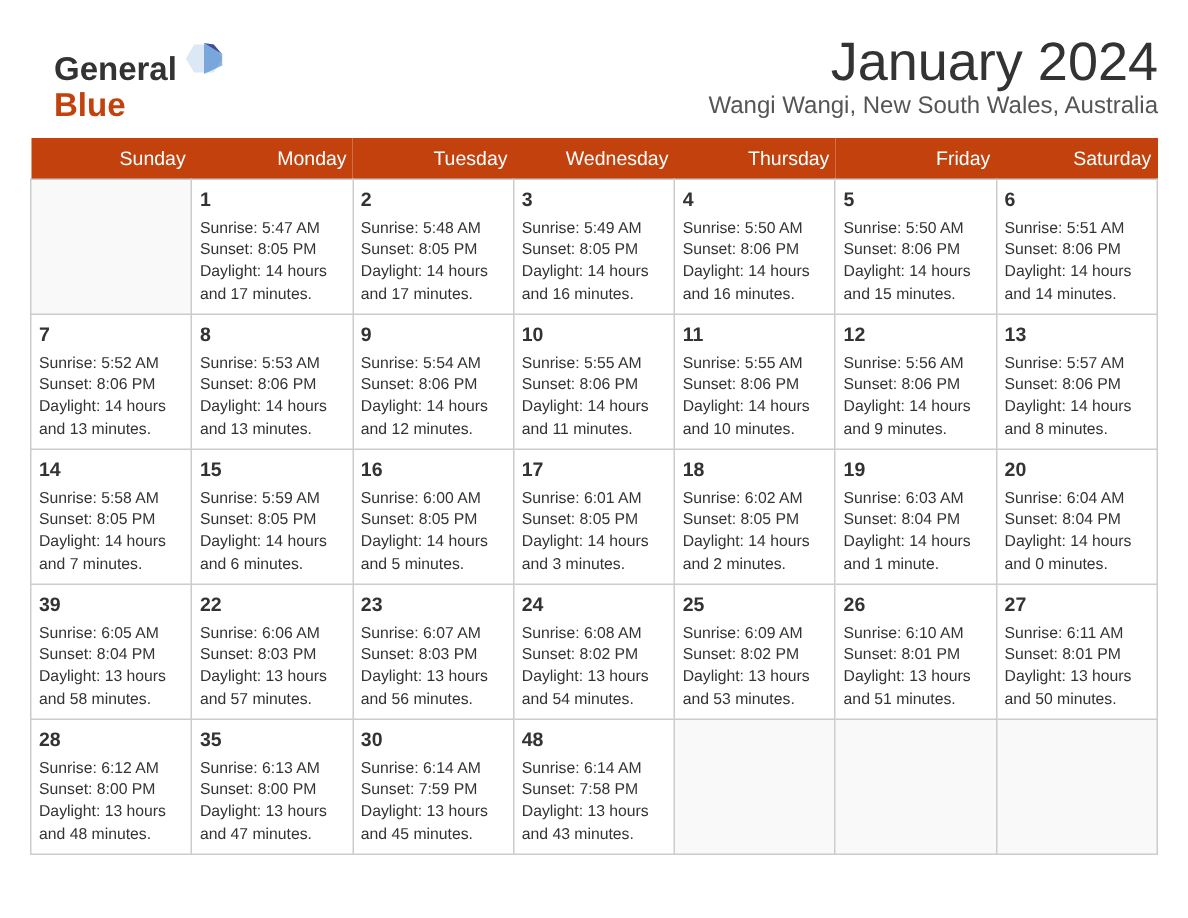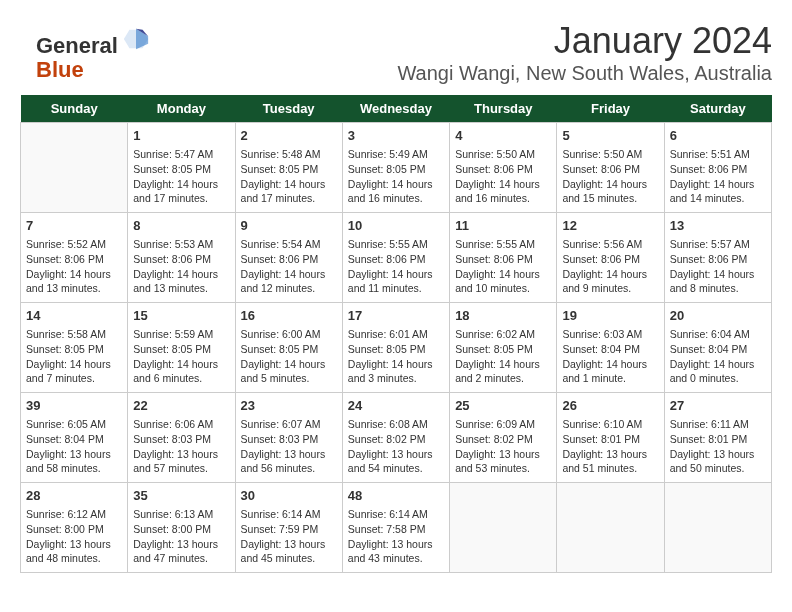--- a/index.html
+++ b/index.html
@@ -36,35 +36,35 @@
     }
     .title-block {
       text-align: right;
     }
     .month-title {
       font-size: 36px;
       color: #333;
       font-weight: normal;
     }
     .location {
-      font-size: 20px;
+      font-size: 16px;
       color: #555;
     }
     table {
       width: 100%;
       border-collapse: collapse;
       font-size: 11px;
     }
     thead tr th {
-      background-color: #14532d;
+      background-color: #c2410c;
       color: #fff;
       padding: 6px 4px;
-      text-align: center;
+      text-align: right;
       font-size: 13px;
-      font-weight: bold;
+      font-weight: normal;
     }
     tbody tr td {
       border: 1px solid #ccc;
       vertical-align: top;
       padding: 4px 5px;
       height: 90px;
       width: calc(100% / 7);
       color: #333;
       line-height: 1.4;
     }

